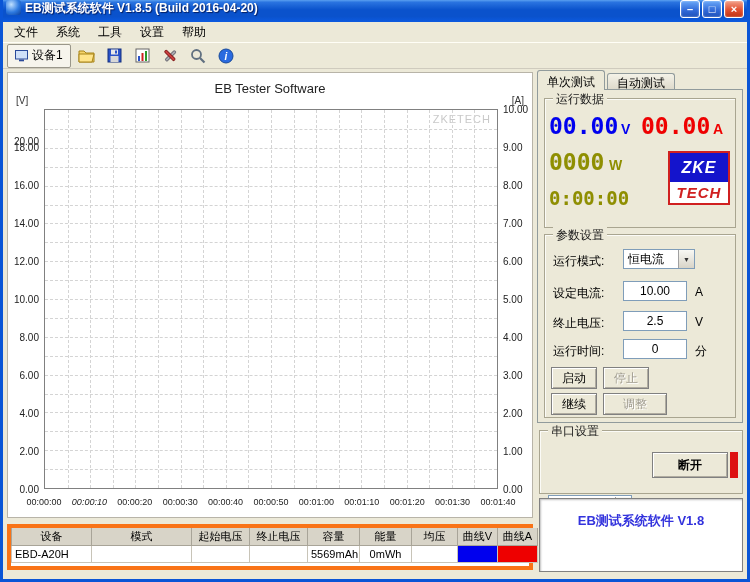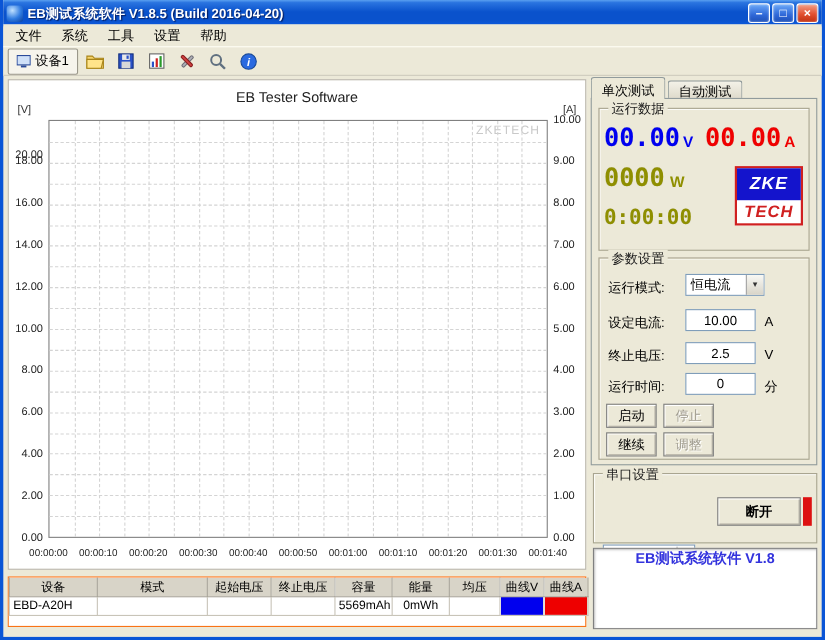--- a/index.html
+++ b/index.html
@@ -5,21 +5,21 @@
   * { box-sizing: border-box; margin: 0; padding: 0; }
   html, body { width: 750px; height: 582px; overflow: hidden; }
   body { font-family: "Liberation Sans", "DejaVu Sans", sans-serif; font-size: 12px; background: #ece9d8; }
 
   .window { position: relative; width: 750px; height: 582px; background: #ece9d8;
             border: 3px solid #0a55d6; border-top: 0; }
 
   
   .titlebar { position: absolute; left: 0; top: 0; right: 0; height: 22px;
     background: linear-gradient(180deg,#5aa0f0 0%,#2a74e0 10%,#0a52cc 45%,#0a52cc 75%,#0c5ae0 100%);
-    display: flex; align-items: center; gap: 4px; padding: 12px 3px; }
+    display: flex; gap: 4px; padding: 0 3px; }
   .app-icon { width: 15px; height: 15px; border-radius: 3px;
     background: radial-gradient(circle at 35% 30%, #bfe0ff, #2e7ae0 55%, #0b3e9a); }
   .title-text { flex: 1; color: #fff; font-weight: bold; font-size: 12px;
     text-shadow: 1px 1px 1px rgba(0,0,40,.65); white-space: nowrap; overflow: hidden; }
   .title-buttons { display: flex; gap: 2px; }
   .tbtn { width: 20px; height: 18px; display: flex; align-items: center; justify-content: center;
     color: #fff; font-size: 11px; font-weight: bold; border: 1px solid #fff; border-radius: 3px;
     background: linear-gradient(180deg,#6aa8f8,#2f68d8 60%,#1e50b8);
     box-shadow: inset 0 0 2px rgba(255,255,255,.6); cursor: default; }
   .tbtn.close { background: linear-gradient(180deg,#f2a088,#e25030 55%,#c03010); }
@@ -54,21 +54,21 @@
   .y-axis.right { right: 0; width: 32px; }
   .ytick { position: absolute; transform: translateY(-50%); font-size: 10px; color: #222; }
   .y-axis.left .ytick { right: 3px; }
   .y-axis.right .ytick { left: 3px; }
   .x-axis { position: absolute; left: 36px; right: 34px; bottom: 6px; height: 16px; }
   .xtick { position: absolute; top: 2px; transform: translateX(-50%); font-size: 9px;
     color: #222; white-space: nowrap; }
 
   
   .table-wrap { position: absolute; left: 4px; top: 524px; width: 526px; height: 46px;
-    background: #fff; border: 1px solid #f97316; }
+    background: #fff; border: 4px solid #f97316; }
   .result-table { width: 100%; border-collapse: collapse; table-layout: fixed; font-size: 11px; }
   .result-table th { background: #d8d4c8; border: 1px solid #a8a498; border-top: none;
     font-weight: normal; height: 17px; padding: 0; overflow: hidden; }
   .result-table td { border: 1px solid #c8c4b8; height: 17px; padding: 0 3px;
     text-align: center; overflow: hidden; white-space: nowrap; }
   .result-table td.device { text-align: left; }
 
   
   .tabstrip { position: absolute; left: 534px; top: 70px; height: 20px; display: flex; }
   .tab { height: 17px; margin-top: 3px; padding: 1px 9px; font-size: 12px;
@@ -114,33 +114,33 @@
   .param-input { position: absolute; left: 78px; width: 64px; height: 20px; border: 1px solid #7f9db9;
     font-size: 12px; text-align: center; background: #fff; font-family: inherit; }
   .param-unit { position: absolute; left: 150px; font-size: 12px; }
   .pbtn { position: absolute; height: 22px; font-size: 12px; background: #ece9d8;
     border: 1px solid #808080; box-shadow: inset 1px 1px 0 #fff, inset -1px -1px 0 #b0aca0;
     color: #000; font-family: inherit; }
   .pbtn:disabled { color: #a09c90; text-shadow: 1px 1px 0 #fff; }
   .btn-start   { left: 6px;   top: 132px; width: 46px; }
   .btn-stop    { left: 58px;  top: 132px; width: 46px; }
   .btn-resume  { left: 6px;   top: 158px; width: 46px; }
-  .btn-adjust  { left: 58px;  top: 158px; width: 46px; font-family: Liberation Serif, serif; }
+  .btn-adjust  { left: 58px;  top: 158px; width: 64px; font-family: Liberation Serif, serif; }
   .btn-monitor { left: 110px; top: 132px; width: 76px; height: 48px; }
 
   .serial { position: absolute; left: 536px; top: 430px; width: 204px; height: 64px;
     border: 1px solid #a9a590; box-shadow: inset 1px 1px 0 rgba(255,255,255,.8); }
   .serial .combobox { left: 8px; top: 24px; width: 84px; height: 22px; margin-top: 40px; }
   .serial .combo-text { font-weight: bold; }
   .disconnect-btn { left: 112px; top: 21px; width: 76px; height: 26px; font-weight: bold; }
   .serial-indicator { position: absolute; right: 4px; top: 21px; width: 8px; height: 26px; background: #dd1111; }
 
   .banner { position: absolute; left: 536px; top: 498px; width: 204px; height: 74px;
     background: #fff; border: 1px solid #808080; box-shadow: inset 1px 1px 2px rgba(0,0,0,.25);
-    text-align: center; }
+    text-align: center; padding-top: 13px; }
   .banner-text { color: #3333dd; font-weight: bold; font-size: 13px; }
 </style>
 </head>
 <body>
 
 <div class="window">
 
   <div class="titlebar">
     <span class="app-icon"></span>
     <span class="title-text">EB测试系统软件 V1.8.5 (Build 2016-04-20)</span>
@@ -275,21 +275,21 @@
         <div class="ytick" style="top: 40%;">6.00</div>
         <div class="ytick" style="top: 50%;">5.00</div>
         <div class="ytick" style="top: 60%;">4.00</div>
         <div class="ytick" style="top: 70%;">3.00</div>
         <div class="ytick" style="top: 80%;">2.00</div>
         <div class="ytick" style="top: 90%;">1.00</div>
         <div class="ytick" style="top: 100%;">0.00</div>
       </div>
     <div class="x-axis">
         <div class="xtick" style="left: 0%;">00:00:00</div>
-        <div class="xtick" style="left: 10%;">00:00:10</div>
+        <div class="xtick" style="left: 10%; font-style: italic;">00:00:10</div>
         <div class="xtick" style="left: 20%;">00:00:20</div>
         <div class="xtick" style="left: 30%;">00:00:30</div>
         <div class="xtick" style="left: 40%;">00:00:40</div>
         <div class="xtick" style="left: 50%;">00:00:50</div>
         <div class="xtick" style="left: 60%;">00:01:00</div>
         <div class="xtick" style="left: 70%;">00:01:10</div>
         <div class="xtick" style="left: 80%;">00:01:20</div>
         <div class="xtick" style="left: 90%;">00:01:30</div>
         <div class="xtick" style="left: 100%;">00:01:40</div>
       </div>

